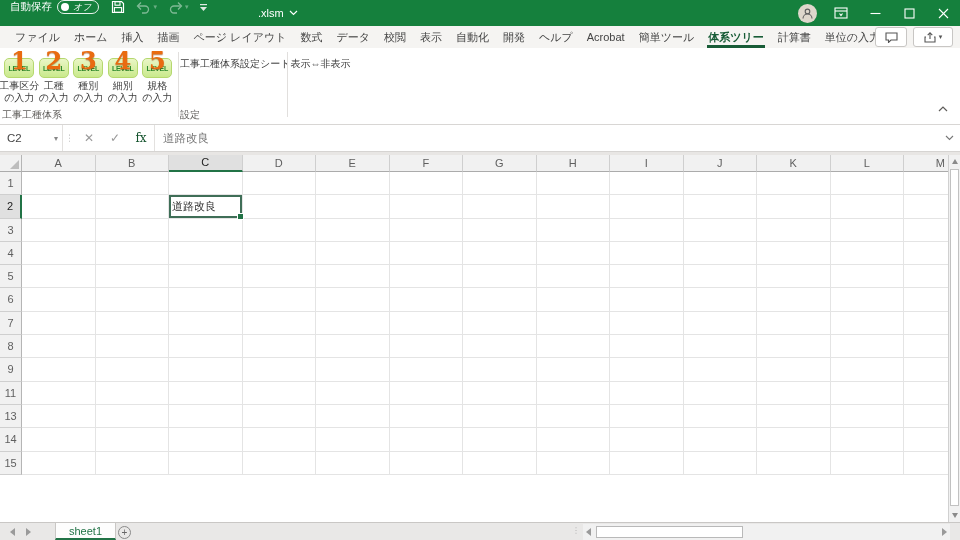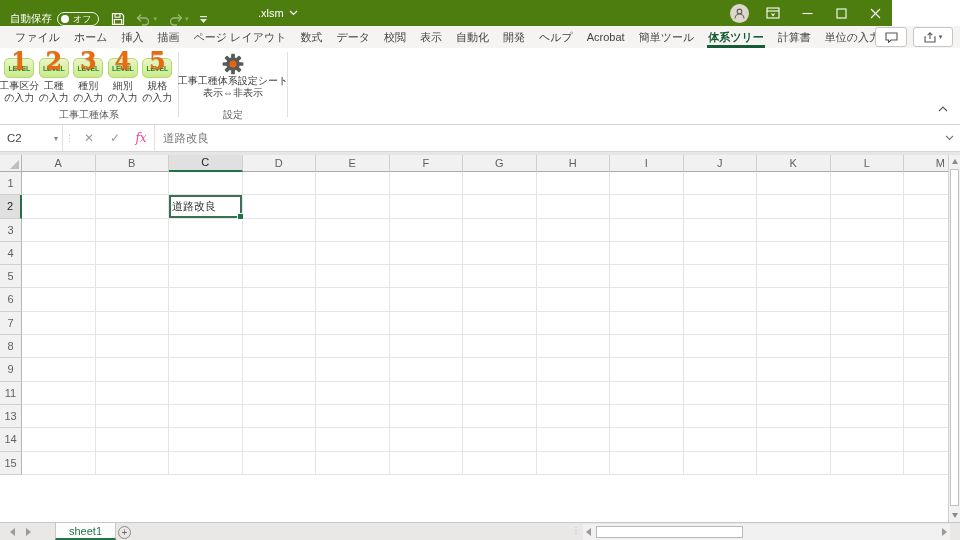--- a/index.html
+++ b/index.html
@@ -1,24 +1,24 @@
 <!DOCTYPE html>
 <html><head>
 <meta charset="utf-8">
 <style>
   * { margin:0; padding:0; box-sizing:border-box; }
   html,body { width:960px; height:540px; overflow:hidden; font-family:"Liberation Sans",sans-serif; background:#fff; }
 
   
-  .titlebar { position:absolute; top:0; left:0; width:892px; height:26px; background:#4d7c0f; color:#fff;
-              display:flex; align-items:flex-end; padding-left:10px; font-size:11px; }
+  .titlebar { position:absolute; top:0; left:0; width:960px; height:26px; background:#15803d; color:#fff;
+              display:flex; align-items:flex-start; padding-left:10px; font-size:11px; }
   .autosave { display:flex; align-items:center; gap:5px; }
   .autosave-label { font-size:10.5px; }
   .autosave-pill { display:flex; align-items:center; gap:4px; border:1px solid rgba(255,255,255,.9); border-radius:9px;
-                   height:14px; padding:0 7px 0 3px; font-size:9px; cursor:pointer; }
+                   height:14px; padding:0 7px 0 3px; font-size:9px; cursor:pointer;font-style:italic; }
   .autosave-dot { width:8px; height:8px; border-radius:50%; background:#fff; }
   .qat { display:flex; align-items:center; margin-left:12px; gap:11px; }
   .qat-btn { display:flex; align-items:center; cursor:pointer; }
   .dim { opacity:.45; }
   .tiny-caret { font-size:7px; margin-left:2px; color:rgba(255,255,255,.8); }
   .filename { position:absolute; left:258px; top:0; height:26px; display:flex; align-items:center; gap:5px;
               font-size:11px; color:#fff; cursor:pointer; }
   .searchbox { position:absolute; left:360px; top:4px; width:256px; height:17px; background:#a9c9b4; border-radius:2px;
                display:flex; align-items:center; gap:7px; padding-left:9px; font-size:10.5px; color:#16382a; cursor:text; }
   .tb-right { position:absolute; right:0; top:0; height:26px; display:flex; align-items:center; }
@@ -32,47 +32,47 @@
          white-space:nowrap; cursor:pointer; }
   .tab.active { color:#185c37; font-weight:bold; }
   .tab.active::after { content:''; position:absolute; left:6px; right:6px; bottom:0; height:3px; background:#185c37; }
   .tabrow-right { position:absolute; right:7px; top:27px; display:flex; gap:6px; }
   .mini-btn { height:20px; background:#fff; border:1px solid #c8c6c4; border-radius:3px;
               display:flex; align-items:center; justify-content:center; gap:3px; cursor:pointer; color:#555; }
 
   
   .ribbon { position:absolute; top:48px; left:0; width:960px; height:77px; background:#fff; border-bottom:1px solid #d8d6d4; }
   .rgroup { position:absolute; top:0; height:76px; }
-  .rgroup-label { position:absolute; bottom:2px; left:0; right:0; text-align:center; font-size:10px; color:#5f5d5a; }
+  .rgroup-label { position:absolute; bottom:2px; left:0; right:0; font-size:10px; color:#5f5d5a; }
   .vsep { position:absolute; top:4px; bottom:7px; width:1px; background:#e1dfdd; }
   .lvl-row { display:flex; }
   .lvl-btn { width:34.5px; display:flex; flex-direction:column; align-items:center; padding-top:5px; cursor:pointer; }
   .lvl-ic { position:relative; width:30px; height:25px; margin-bottom:2px; }
   .lvl-bg { position:absolute; bottom:0; left:0; width:30px; height:20px; border-radius:5px;
             background:linear-gradient(180deg,#eaf6c6,#c9e98c); border:1px solid #b5d86f;
             display:flex; align-items:center; justify-content:center;
             font-size:7px; font-weight:bold; color:#2d8a2d; letter-spacing:-.2px; }
   .lvl-num { position:absolute; top:-5px; left:0; width:100%; text-align:center;
              font-family:"DejaVu Serif",serif; font-weight:bold; font-size:24px; line-height:26px;
              color:#e96b10; text-shadow:0 1px 1px rgba(140,60,0,.55); }
   .btn-line { font-size:10px; color:#3d3d3d; line-height:11.5px; white-space:nowrap; }
-  .gear-btn { display:flex; flex-direction:column; align-items:center; padding-top:5px; cursor:pointer;text-align:center; }
+  .gear-btn { display:flex; flex-direction:row; align-items:center; padding-top:5px; cursor:pointer;text-align:center; }
   .collapse-chev { position:absolute; right:12px; bottom:8px; color:#5f5d5a; cursor:pointer; }
 
   
   .fbar { position:absolute; top:125px; left:0; width:960px; height:27px; background:#fff;
           border-bottom:1px solid #d6d4d2; display:flex; align-items:stretch; font-size:11.5px; }
   .namebox { width:62px; display:flex; align-items:center; justify-content:space-between;
              padding:0 4px 0 7px; color:#444; cursor:pointer; }
   .nb-caret { font-size:8px; color:#888; }
   .fb-dots { width:14px; display:flex; align-items:center; justify-content:center; color:#c0c0c0; font-size:9px;
              border-left:1px solid #e3e1df; }
   .fb-btns { display:flex; align-items:center; gap:0; border-right:1px solid #e3e1df; }
   .fb-btn { width:26px; text-align:center; color:#9a9a9a; font-size:12px; cursor:pointer; }
-  .fb-fx { font-family:"DejaVu Serif",serif; font-style:italic; color:#ec4899; }
+  .fb-fx { font-family:"DejaVu Serif",serif; color:#14532d; }
   .fb-input { flex:1; display:flex; align-items:center; padding-left:8px; color:#777; cursor:text; }
   .fb-chev { width:22px; display:flex; align-items:center; justify-content:center; color:#777; font-size:9px; cursor:pointer; }
   .gapstrip { position:absolute; top:152px; left:0; width:960px; height:3px; background:#e8e6e4; }
 
   
   .grid { position:absolute; top:155px; left:0; width:948px; height:367px; overflow:hidden; background:#fff; }
   .hrow { display:flex; height:17px; }
   .corner { width:22px; flex:none; background:#f1f1f1; border-right:1px solid #b5b5b5; border-bottom:1px solid #ababab;
             position:relative; cursor:pointer; }
   .corner::after { content:''; position:absolute; right:2px; bottom:2px; border-left:9px solid transparent;

